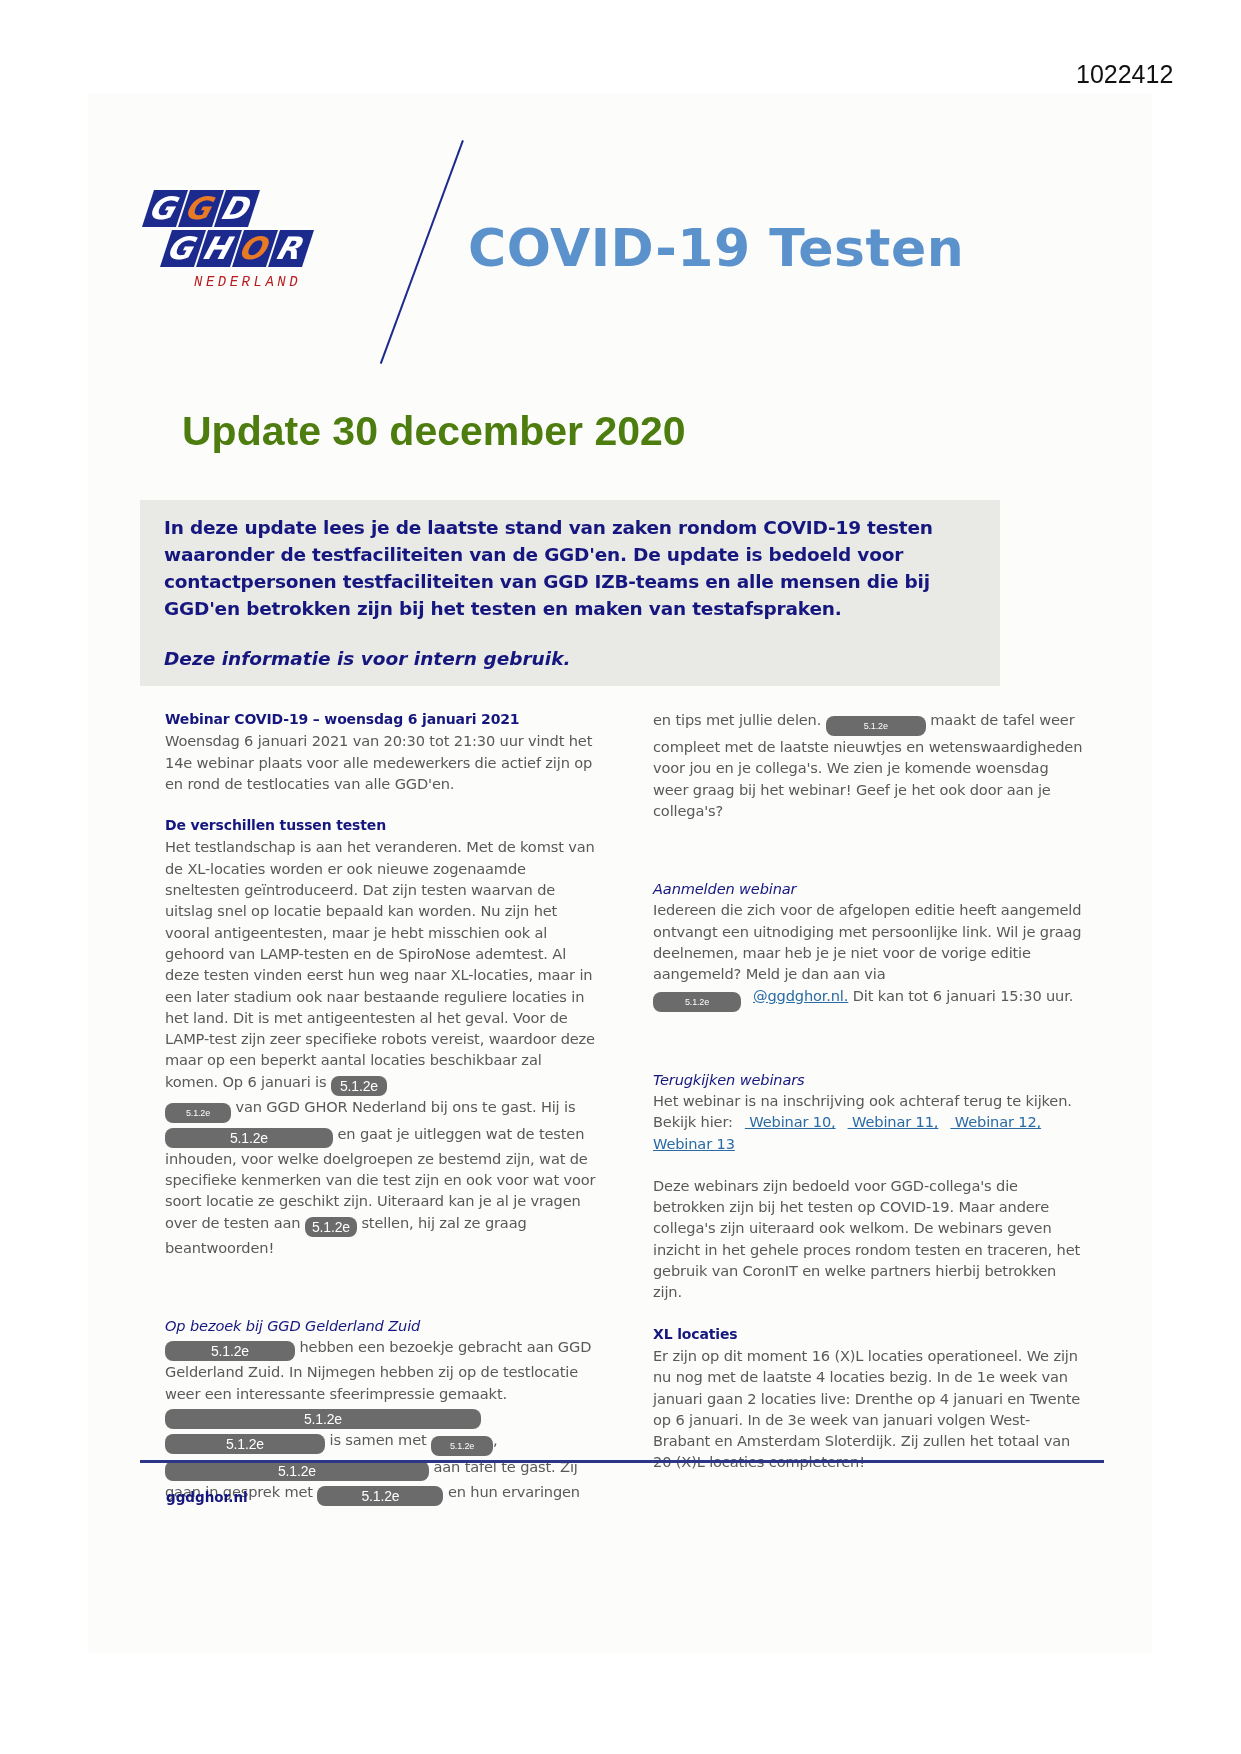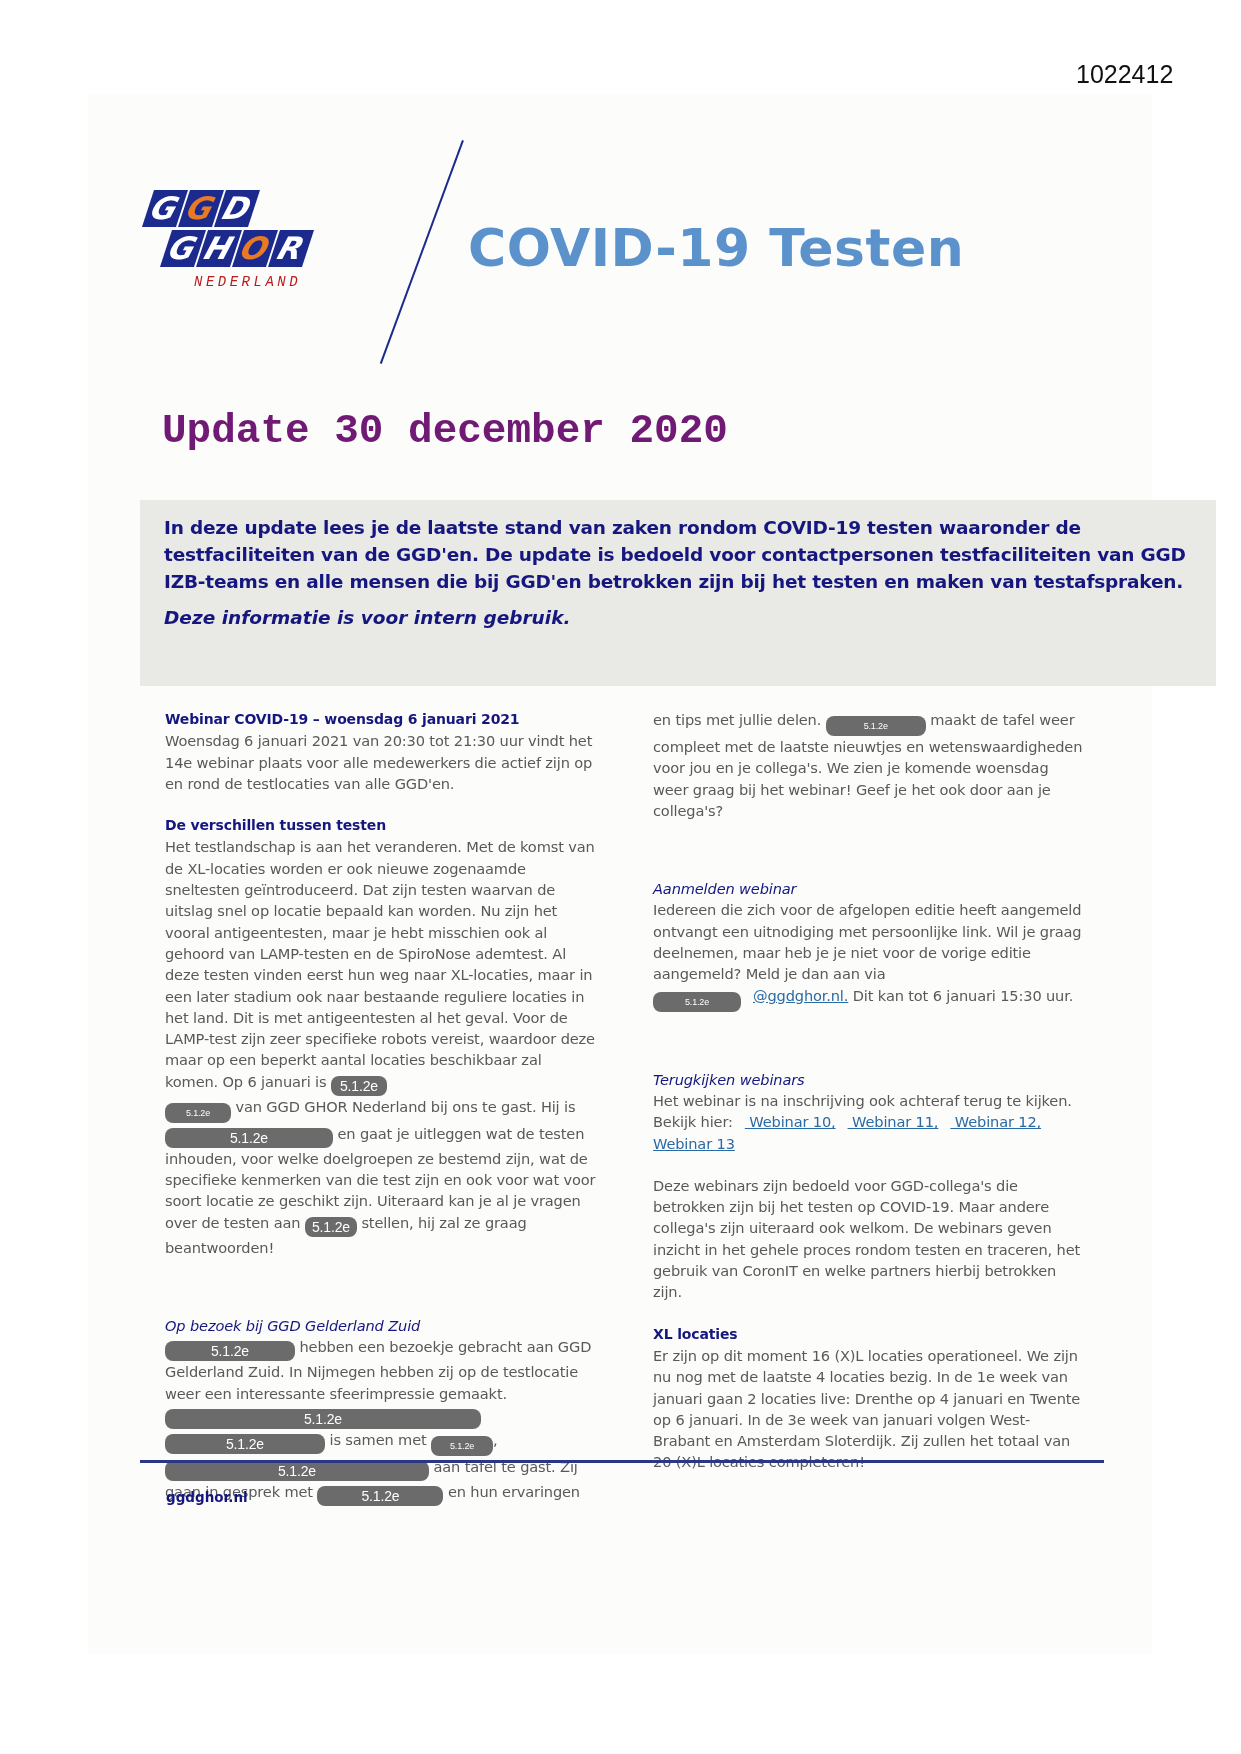--- a/index.html
+++ b/index.html
@@ -17,25 +17,25 @@
   .logo-row.r2 { left: 18px; top: 40px; }
   .tile { width: 34px; height: 37px; background: #1c2a8e; transform: skewX(-18deg); display: flex; align-items: center; justify-content: center; }
   .tile span { transform: skewX(0deg); font-family: "DejaVu Sans", sans-serif; font-style: italic; font-weight: bold; font-size: 31px; color: #fff; line-height: 1; }
   .tile span.orange { color: #e87a26; }
   .logo-sub { position: absolute; left: 46px; top: 84px; font-family: Liberation Mono, monospace; font-style: italic; font-size: 14px; letter-spacing: 3.5px; color: #b91c1c; text-align: center; }
 
   .slash { position: absolute; left: 356px; top: 140px; width: 2px; height: 238px; background: #1c2a8e; transform-origin: top left; transform: rotate(20.2deg) translateX(0); left: 462px; }
 
   .header-title { position: absolute; left: 468px; top: 218px; font-family: "DejaVu Sans", sans-serif; font-weight: bold; font-size: 52px; color: #5b92cc; letter-spacing: 0.5px; }
 
-  .update-title { position: absolute; left: 162px; top: 408px; font-family: Liberation Mono, monospace; font-weight: bold; font-size: 41px; color: #701a75; }
+  .update-title { position: absolute; left: 182px; top: 408px; font-family: Liberation Sans, sans-serif; font-weight: bold; font-size: 41px; color: #4d7c0f; }
 
-  .intro-box { position: absolute; left: 140px; top: 500px; width: 1076px; height: 186px; background: #e9e9e6; padding: 14px 24px; }
+  .intro-box { position: absolute; left: 140px; top: 500px; width: 860px; height: 186px; background: #e9e9e6; padding: 14px 24px; }
   .intro-text { font-family: "DejaVu Sans", sans-serif; font-weight: bold; font-size: 18.5px; line-height: 27px; color: #15177f; letter-spacing: -0.2px; }
-  .intro-note { margin-top: 12px; font-family: "DejaVu Sans", sans-serif; font-weight: bold; font-style: italic; font-size: 18.5px; color: #15177f; }
+  .intro-note { margin-top: 26px; font-family: "DejaVu Sans", sans-serif; font-weight: bold; font-style: italic; font-size: 18.5px; color: #15177f; }
 
   .col { position: absolute; top: 709px; font-family: "DejaVu Sans", sans-serif; font-size: 14.6px; line-height: 21.3px; color: #595959; letter-spacing: -0.15px; }
   .col.left { left: 165px; width: 432px; }
   .col.right { left: 653px; width: 432px; }
   .h-bold { font-weight: bold; color: #15177f; font-size: 14px; }
   .h-ital { font-style: italic; color: #15177f; margin-top: 36px; }
   .gap { height: 21px; }
   .redact { display: inline-block; background: #6b6b6b; color: #ffffff; text-align: center; font-family: "Liberation Sans", sans-serif; font-size: 14px; line-height: 20px; height: 20px; vertical-align: -4px; border-radius: 8px; }
   .redact.small { font-size: 9px; }
   a.link { color: #2a6aa5; text-decoration: underline; margin-left: 12px; }

